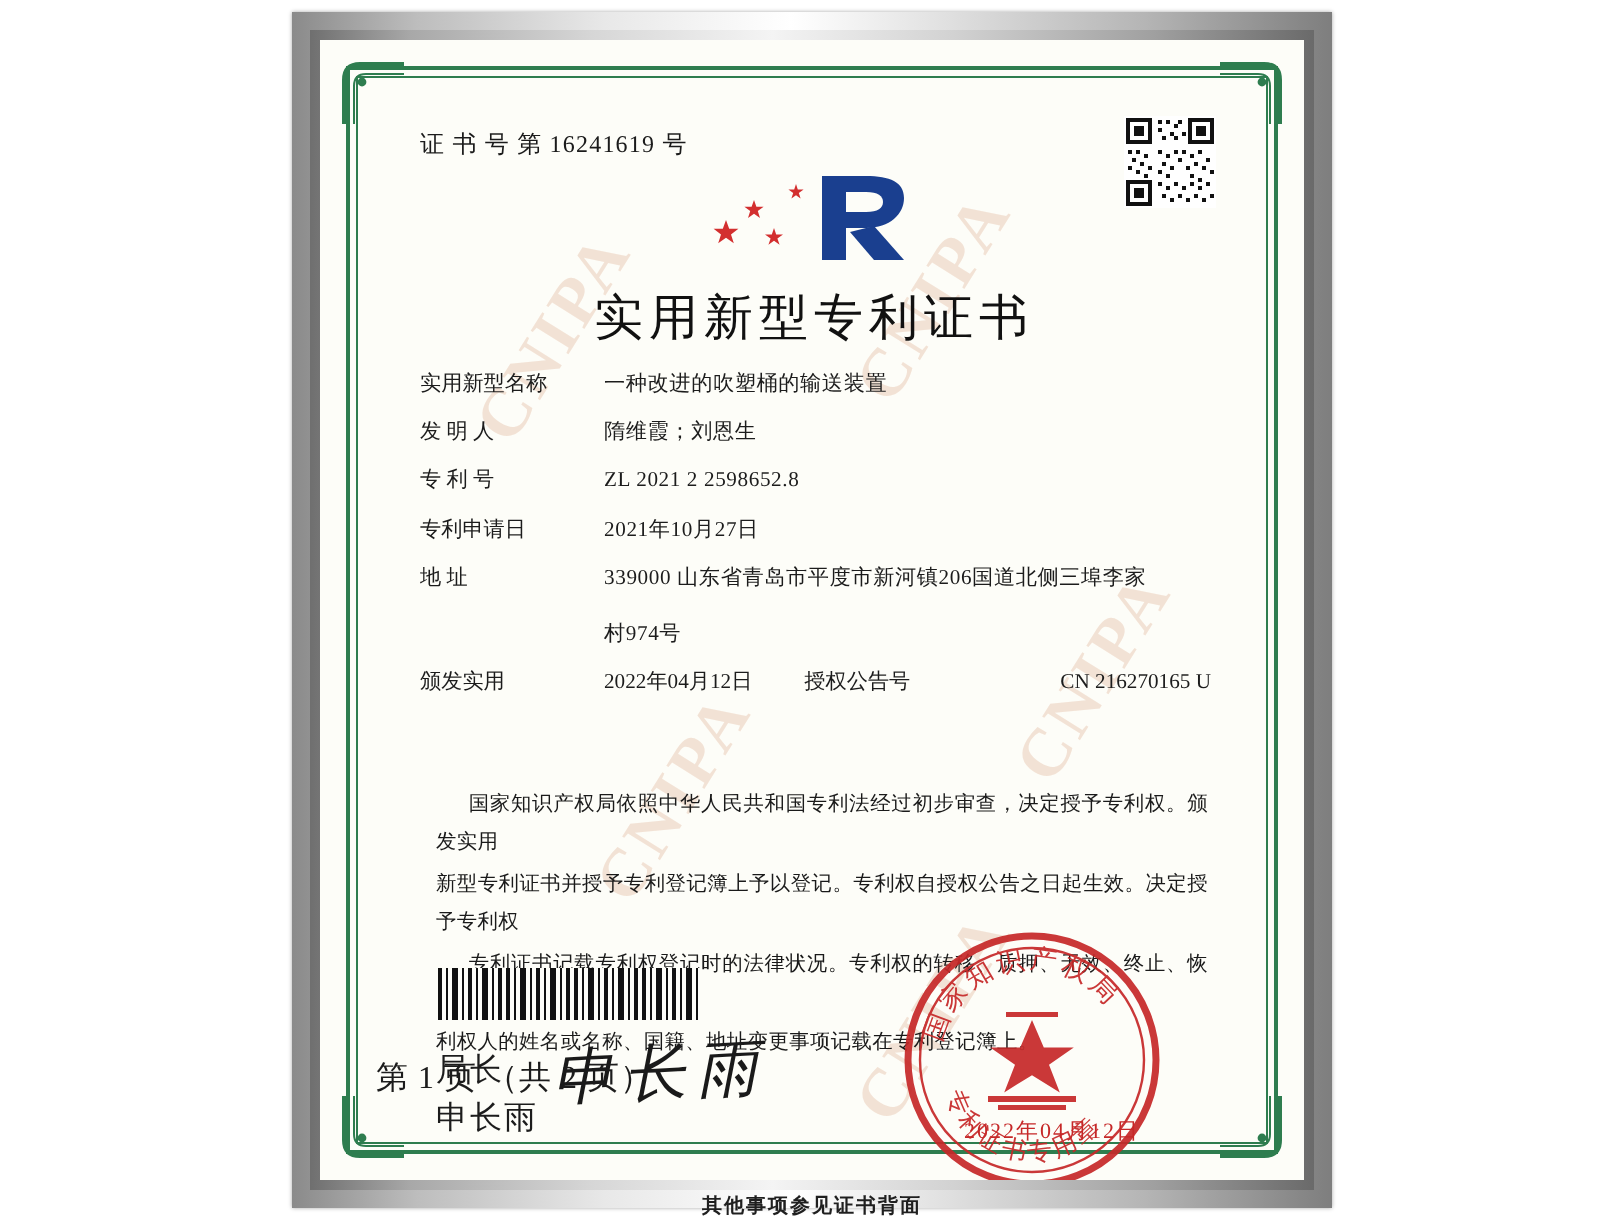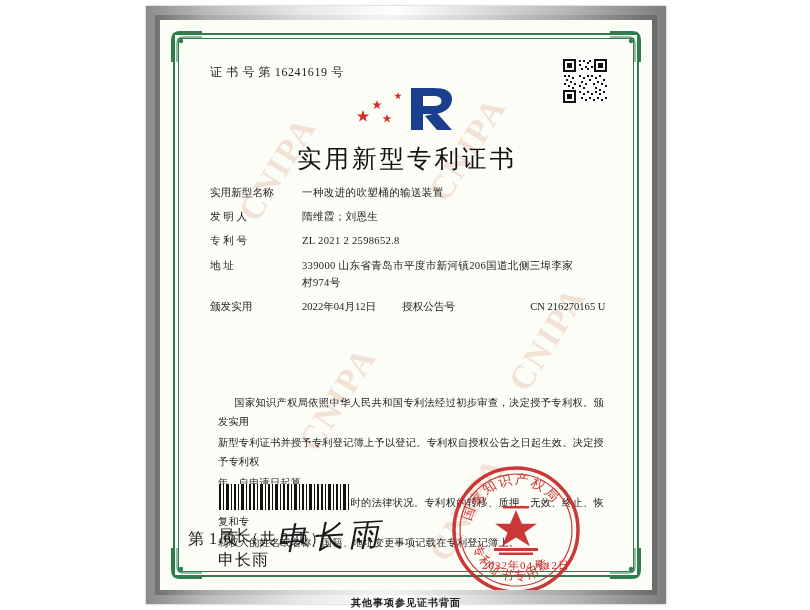--- a/index.html
+++ b/index.html
@@ -171,21 +171,21 @@
     display: flex;
     justify-content: space-between;
     letter-spacing: 0px;
     white-space: nowrap;
   }
   .row .val {
     flex: 1;
     padding-left: 6px;
     letter-spacing: .3px;
   }
-  .row .val .line2 { display:block; margin-top: 4px; }
+  .row .val .line2 { display:block; margin-top: 15px; }
   .inline-pair {
     display: flex;
     flex: 1;
   }
   .inline-pair .p2lbl {
     flex: 0 0 86px;
     display: flex;
     justify-content: space-between;
     white-space: nowrap;
     margin-left: 26px;
@@ -428,20 +428,24 @@
             <div class="row">
               <div class="lbl">发 明 人</div>
               <div class="val">隋维霞；刘恩生</div>
             </div>
 
             <div class="row">
               <div class="lbl">专 利 号</div>
               <div class="val">ZL 2021 2 2598652.8</div>
             </div>
 
+            <div class="row">
+              <div class="lbl">专利申请日</div>
+              <div class="val">2021年10月27日</div>
+            </div>
 
 
             <div class="row">
               <div class="lbl">地 址</div>
               <div class="val">
                 <span>339000  山东省青岛市平度市新河镇206国道北侧三埠李家</span>
                 <span class="line2">村974号</span>
               </div>
             </div>
 
@@ -452,21 +456,20 @@
                 <div class="p2lbl">授权公告号</div>
                 <div class="p2val">CN 216270165 U</div>
               </div>
             </div>
 
           </div>
 
           <div class="legal">
             <p class="indent">国家知识产权局依照中华人民共和国专利法经过初步审查，决定授予专利权。颁发实用</p>
             <p>新型专利证书并授予专利登记簿上予以登记。专利权自授权公告之日起生效。决定授予专利权</p>
-            <p>年，自申请日起算。</p>
             <p class="indent">专利证书记载专利权登记时的法律状况。专利权的转移、质押、无效、终止、恢复和专</p>
             <p>利权人的姓名或名称、国籍、地址变更事项记载在专利登记簿上。</p>
           </div>
 
           <div class="barcode">
             <svg viewBox="0 0 132 26" width="132" height="26" preserveAspectRatio="none">
               <rect width="132" height="26" fill="#fdfdf8"></rect>
               <g fill="#111">
                 <rect x="1" y="0" width="2" height="26"></rect>
                   <rect x="5" y="0" width="1" height="26"></rect>

